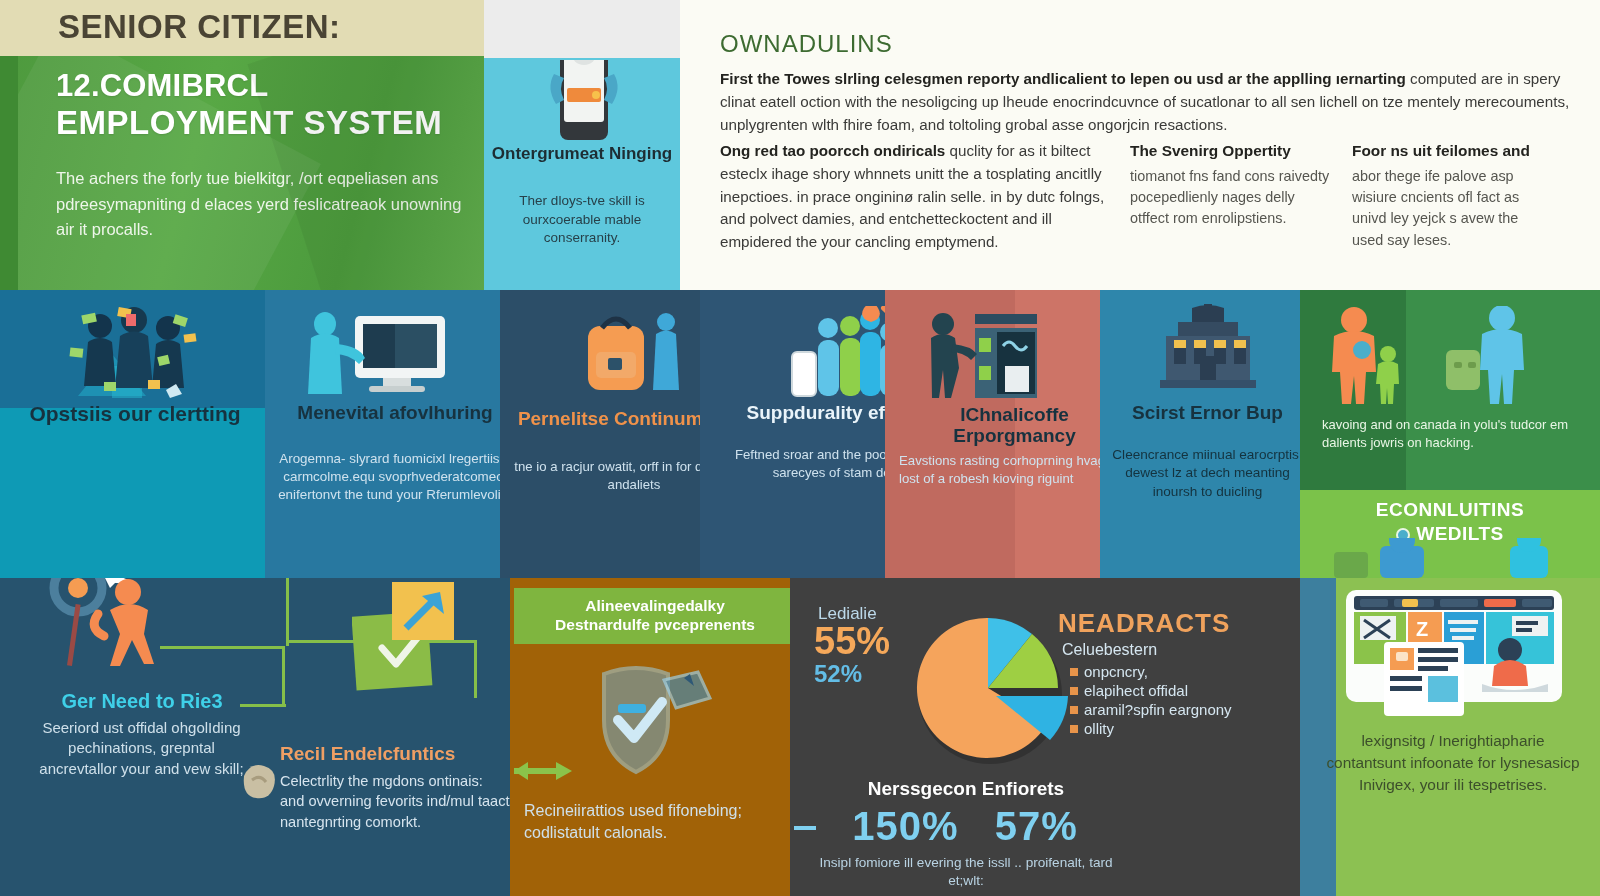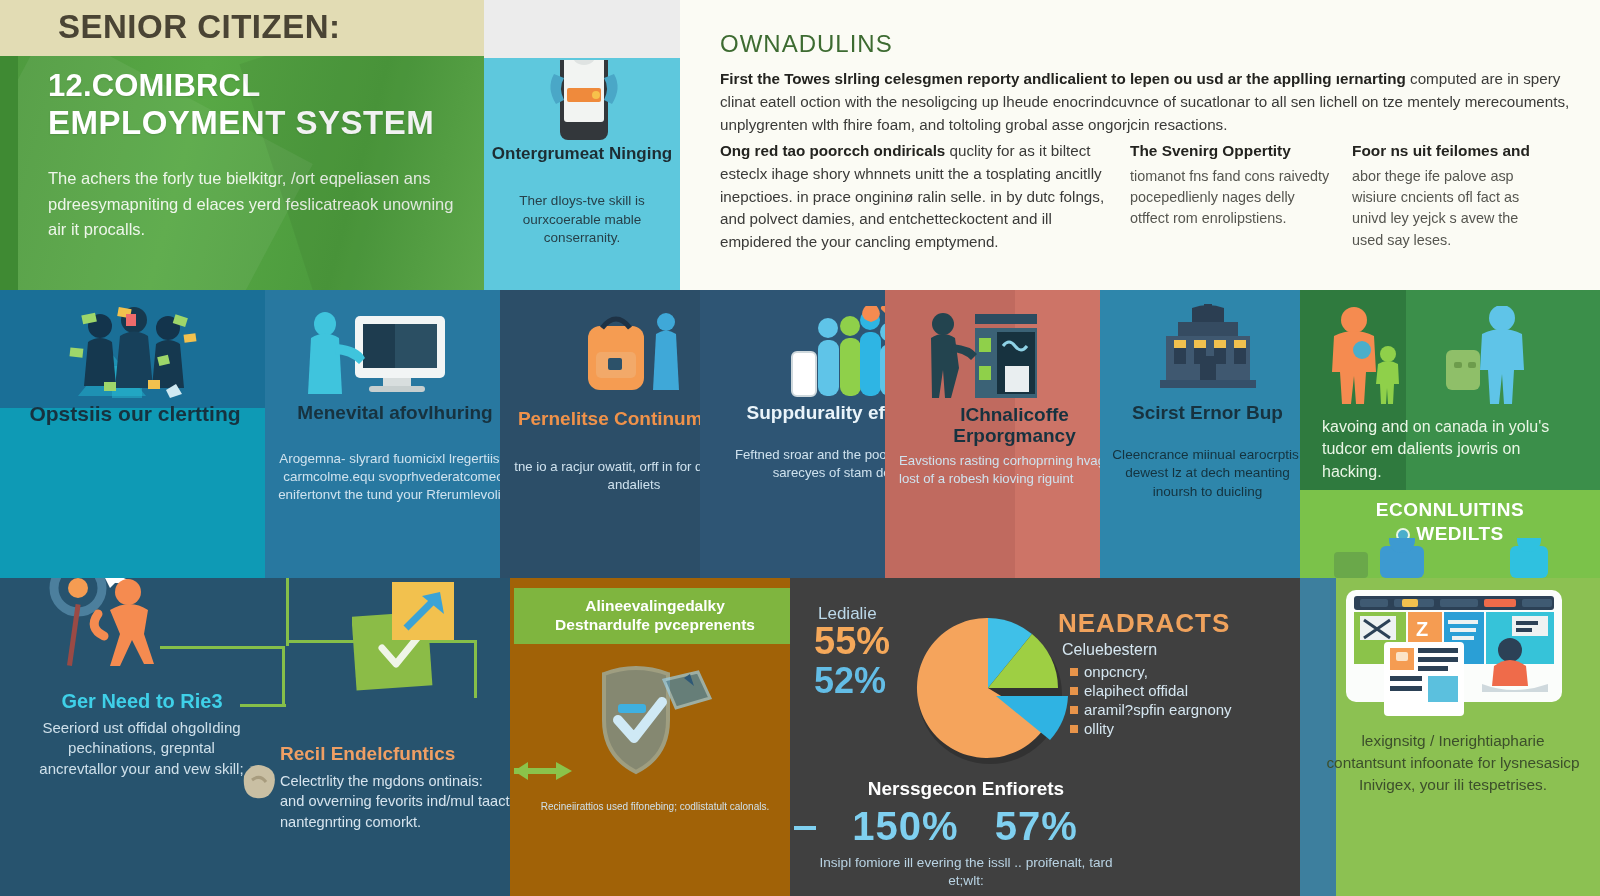--- a/index.html
+++ b/index.html
@@ -18,21 +18,21 @@
   #hdr-left-tan {
     left: 0; top: 0; width: 484px; height: 58px;
     background: #e2dcb4;
   }
   #hdr-title-kicker {
     position: absolute; left: 58px; top: 8px;
     font-size: 33px; font-weight: 700; letter-spacing: .5px;
     color: #4a4434; font-family: "Liberation Sans", sans-serif;
   }
   #hdr-green {
-    left: 0; top: 56px; width: 484px; height: 270px;
+    left: 8px; top: 56px; width: 484px; height: 270px;
     background: linear-gradient(105deg,#4e9a3e 0%,#58a845 38%,#4c9b3d 70%,#64b14f 100%);
   }
   #hdr-green:before {
     content:""; position:absolute; left:-40px; top:20px; width:300px; height:300px;
     background: rgba(255,255,255,.06); transform: rotate(28deg);
   }
   #hdr-green:after {
     content:""; position:absolute; right:-60px; top:-40px; width:260px; height:330px;
     background: rgba(0,0,0,.05); transform: rotate(-18deg);
   }
@@ -139,28 +139,28 @@
   .greenline { position:absolute; background:#86bf49; }
 
   
   #b2-banner {
     position:absolute; left:4px; top:10px; width:282px; height:56px;
     background:#7fb53f; display:flex; align-items:center; justify-content:center;
     text-align:center; color:#fff; font-weight:700; font-size:15.5px; line-height:1.2;
     padding:0 8px;
   }
   #b2-cap {
-    position:absolute; left:14px; right:14px; top:222px; text-align:center;
-    font-size:10px; line-height:1.38; color:#cfe0ea;
+    position:absolute; left:14px; right:14px; top:222px; text-align:left;
+    font-size:16px; line-height:1.38; color:#cfe0ea;
   }
 
   
   #b3-leglabel { position:absolute; left:28px; top:26px; font-size:17px; color:#bcd9ea; }
   #b3-k1 { position:absolute; left:24px; top:42px; font-size:38px; font-weight:700; color:#f5a85a; }
-  #b3-k2 { position:absolute; left:24px; top:82px; font-size:36px; font-weight:700; color:#63bde6; }
+  #b3-k2 { position:absolute; left:24px; top:82px; font-size:24px; font-weight:700; color:#63bde6; }
   #b3-pie { position:absolute; left:120px; top:22px; width:170px; height:170px; }
   #b3-sub { position:absolute; left:16px; top:200px; width:320px; text-align:center;
             font-size:19px; font-weight:700; color:#ffffff; }
   #b3-big { position:absolute; left:10px; top:226px; width:330px; text-align:center;
             font-size:40px; font-weight:700; color:#7fd0f0; letter-spacing:1px; }
   #b3-dash { position:absolute; left:4px; top:248px; width:22px; height:4px; background:#7fd0f0; }
   #b3-foot { position:absolute; left:26px; top:276px; width:300px; text-align:center;
              font-size:13.6px; line-height:1.35; color:#b9d3e3; }
   #b3-legend { position:absolute; left:268px; top:30px; width:240px; }
   #b3-legend h3 { font-size:26px; font-weight:700; color:#f0a25c; letter-spacing:1px; }
@@ -371,21 +371,21 @@
         <circle cx="44" cy="44" r="9" fill="#4aaecb"></circle>
         <circle cx="70" cy="48" r="8" fill="#8fd04a"></circle>
         <path d="M60 58 q10 -6 20 0 l1 20 h-5 l-1 20 h-5 l-1 -16 l-1 16 h-5 l-1 -20 h-4 Z" fill="#8fd04a"></path>
         <circle cx="184" cy="12" r="13" fill="#5fc4e8"></circle>
         <path d="M164 28 q20 -10 40 0 l2 36 h-10 l-2 34 h-8 l-2 -30 l-3 30 h-9 l-2 -34 h-8 Z" fill="#5fc4e8"></path>
         <rect x="128" y="44" width="34" height="40" rx="6" fill="#8fbf69"></rect>
         <rect x="136" y="56" width="8" height="6" rx="2" fill="#6d9c4c"></rect>
         <rect x="150" y="56" width="8" height="6" rx="2" fill="#6d9c4c"></rect>
       </svg>
     </div>
-    <div class="card-body" style="top:126px;left:22px;right:18px;text-align:left;font-size:16px;line-height:1.4;color:#eaf6e6;">kavoing and on canada in yolu's tudcor em dalients jowris on hacking.</div>
+    <div class="card-body" style="top:126px;left:22px;right:18px;text-align:left;font-size:13px;line-height:1.4;color:#eaf6e6;">kavoing and on canada in yolu's tudcor em dalients jowris on hacking.</div>
   </div>
 
   <div class="blk" id="econ-banner">
     <div class="t">
       <span>ECONNLUITINS</span><br>
       <span style="display:inline-block;width:14px;height:14px;border-radius:50%;background:#4aaecb;border:2px solid #eaf6e6;vertical-align:middle;margin-right:6px;"></span><span>WEDILTS</span>
     </div>
     <svg width="300" height="40" viewBox="0 0 300 40" style="position:absolute;left:0;bottom:0;">
       <rect x="34" y="14" width="34" height="26" rx="4" fill="#6aa84a"></rect>
       <rect x="80" y="8" width="44" height="32" rx="6" fill="#3d9ad1"></rect>

